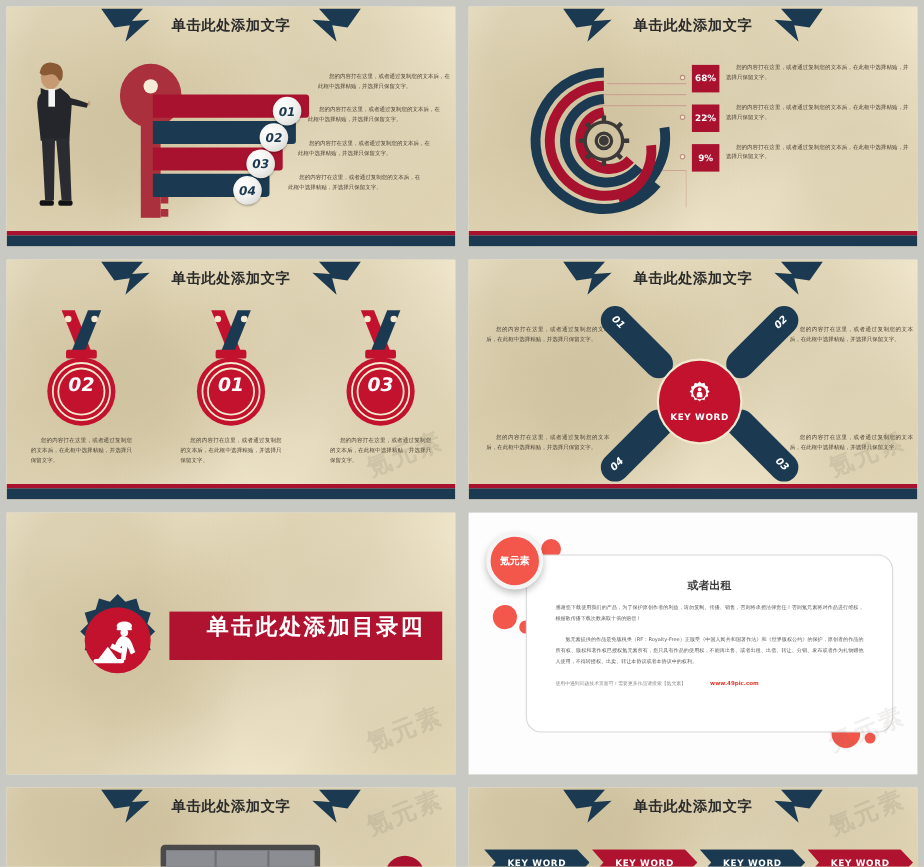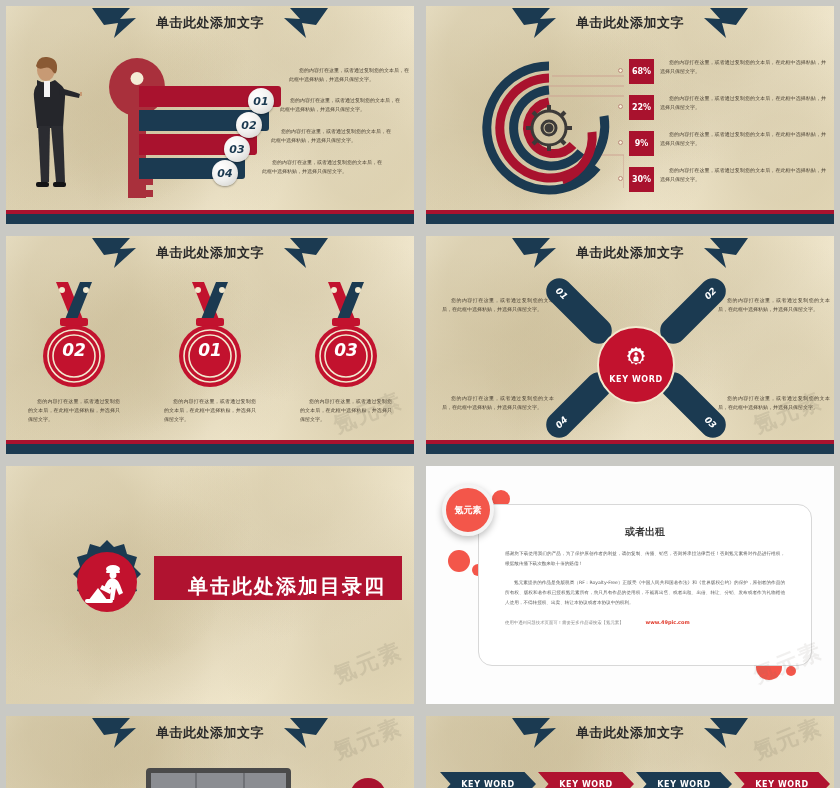--- a/index.html
+++ b/index.html
@@ -305,25 +305,20 @@
       <div class="pct-row">
         <span class="pct-dot"></span>
         <span class="pct-badge">22%</span>
         <span class="pct-text">您的内容打在这里，或者通过复制您的文本后，在此框中选择粘贴，并选择只保留文字。</span>
       </div>
       <div class="pct-row">
         <span class="pct-dot"></span>
         <span class="pct-badge">9%</span>
         <span class="pct-text">您的内容打在这里，或者通过复制您的文本后，在此框中选择粘贴，并选择只保留文字。</span>
       </div>
-      <div class="pct-row">
-        <span class="pct-dot"></span>
-        <span class="pct-badge">30%</span>
-        <span class="pct-text">您的内容打在这里，或者通过复制您的文本后，在此框中选择粘贴，并选择只保留文字。</span>
-      </div>
     </div>
 
     <div class="bar-red"></div>
     <div class="bar-navy"></div>
   </div>
 
   <div class="slide inner">
     <div class="paper"></div>
 
     <div class="header">
@@ -450,21 +445,21 @@
     <div class="x-side" style="left:16px;  top:158px">您的内容打在这里，或者通过复制您的文本后，在此框中选择粘贴，并选择只保留文字。</div>
 
     <div class="wm">氪元素</div>
     <div class="bar-red"></div>
     <div class="bar-navy"></div>
   </div>
 
   <div class="slide inner">
     <div class="paper"></div>
 
-    <div style="position:absolute; left:148px; top:90px; width:248px; height:44px; background:#b01330; display:flex; align-items:flex-end; padding-left:34px;">
+    <div style="position:absolute; left:148px; top:90px; width:248px; height:44px; background:#b01330; display:flex; align-items:flex-start; padding-left:34px;">
       <span style="font-size:20px;font-weight:bold;color:#fff;letter-spacing:2px;">单击此处添加目录四</span>
     </div>
 
     <div style="position:absolute; left:58px; top:73px; width:86px; height:86px;">
       <svg viewBox="0 0 86 86" width="86" height="86">
         <path d="M43 1 l7 7 l10-3 l3 10 l10 3 l-3 10 l7 7 l-7 7 l3 10 l-10 3 l-3 10 l-10-3 l-7 7 l-7-7 l-10 3 l-3-10 l-10-3 l3-10 l-7-7 l7-7 l-3-10 l10-3 l3-10 l10 3z" fill="#1b3a51"></path>
         <circle cx="43" cy="43" r="30" fill="#c2122e"></circle>
         <g fill="#fff">
           <ellipse cx="49" cy="30" rx="7" ry="4"></ellipse>
           <rect x="42" y="32" width="14" height="2" rx="1"></rect>

